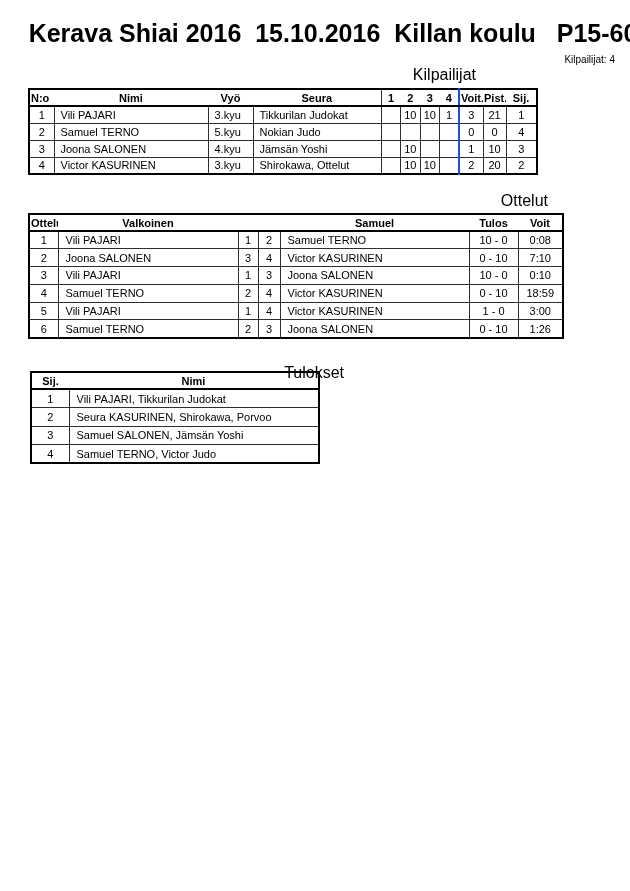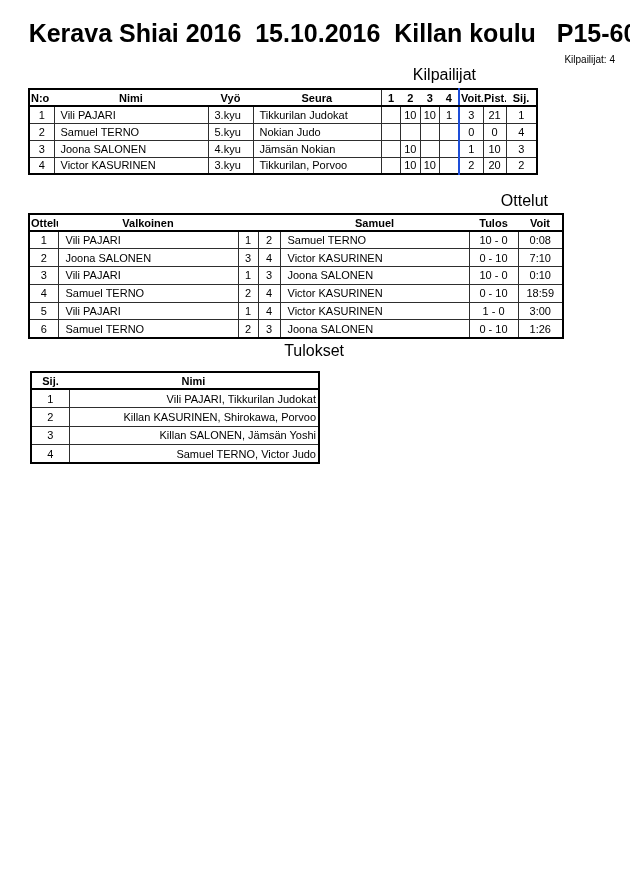--- a/index.html
+++ b/index.html
@@ -17,21 +17,21 @@
   }
   .participants-count {
     position: absolute; top: 54px; right: 15px;
     font-size: 10px; font-weight: normal;
   }
   .section-heading {
     position: absolute; font-size: 16px; font-weight: normal; text-align: right;
   }
   #h-kilpailijat { top: 66px;  left: 0; width: 476px; }
   #h-ottelut     { top: 192px; left: 0; width: 548px; }
-  #h-tulokset    { top: 342px; left: 0; width: 344px; padding-left: 48px; }
+  #h-tulokset    { top: 364px; left: 0; width: 344px; padding-left: 48px; }
 
   table {
     position: absolute; border-collapse: collapse; table-layout: fixed;
     border: 2px solid #000; font-size: 11px;
   }
   th {
     font-weight: bold; border: none; border-bottom: 2px solid #000;
     padding: 0 1px; height: 17px; text-align: center;
     overflow: hidden; white-space: nowrap;
   }
@@ -45,21 +45,21 @@
 
   th.hleft { text-align: left; padding-left: 1px; }
 
   
   #t1 th.gsep-thin { border-left: 1px solid #2e2e2e; }
   #t1 th.gsep-thick, #t1 td.c8 { border-left: 2px solid #1d4ed8; }
 
   
   #t1 td.c1, #t1 td.c2, #t1 td.c3 { text-align: left; padding-left: 6px; }
   #t2 td.c1, #t2 td.c4 { text-align: left; padding-left: 7px; }
-  #t3 td.c1 { text-align: right; padding-left: 7px; }
+  #t3 td.c1 { text-align: left; padding-left: 7px; }
 
   #t2 td { height: 17.8px; }
   #t3 td { height: 18.5px; }
 </style>
 </head>
 <body>
 
 <div class="page-title">Kerava Shiai 2016  15.10.2016  Killan koulu   P15-60</div>
 <div class="participants-count">Kilpailijat: 4</div>
 
@@ -118,34 +118,34 @@
         <td class="c6"></td>
         <td class="c7"></td>
         <td class="c8">0</td>
         <td class="c9">0</td>
         <td class="c10">4</td>
       </tr>
       <tr>
         <td class="c0">3</td>
         <td class="c1">Joona SALONEN</td>
         <td class="c2">4.kyu</td>
-        <td class="c3">Jämsän Nokian</td>
+        <td class="c3">Jämsän Yoshi</td>
         <td class="c4"></td>
         <td class="c5">10</td>
         <td class="c6"></td>
         <td class="c7"></td>
         <td class="c8">1</td>
         <td class="c9">10</td>
         <td class="c10">3</td>
       </tr>
       <tr>
         <td class="c0">4</td>
         <td class="c1">Victor KASURINEN</td>
         <td class="c2">3.kyu</td>
-        <td class="c3">Tikkurilan, Porvoo</td>
+        <td class="c3">Shirokawa, Ottelut</td>
         <td class="c4"></td>
         <td class="c5">10</td>
         <td class="c6">10</td>
         <td class="c7"></td>
         <td class="c8">2</td>
         <td class="c9">20</td>
         <td class="c10">2</td>
       </tr>
     </tbody>
 </table>
@@ -244,24 +244,24 @@
       <th>Nimi</th>
     </tr>
   </thead>
   <tbody>
       <tr>
         <td class="c0">1</td>
         <td class="c1">Vili PAJARI, Tikkurilan Judokat</td>
       </tr>
       <tr>
         <td class="c0">2</td>
-        <td class="c1">Killan KASURINEN, Shirokawa, Porvoo</td>
+        <td class="c1">Seura KASURINEN, Shirokawa, Porvoo</td>
       </tr>
       <tr>
         <td class="c0">3</td>
-        <td class="c1">Killan SALONEN, Jämsän Yoshi</td>
+        <td class="c1">Samuel SALONEN, Jämsän Yoshi</td>
       </tr>
       <tr>
         <td class="c0">4</td>
         <td class="c1">Samuel TERNO, Victor Judo</td>
       </tr>
     </tbody>
 </table>
 
 </body></html>

